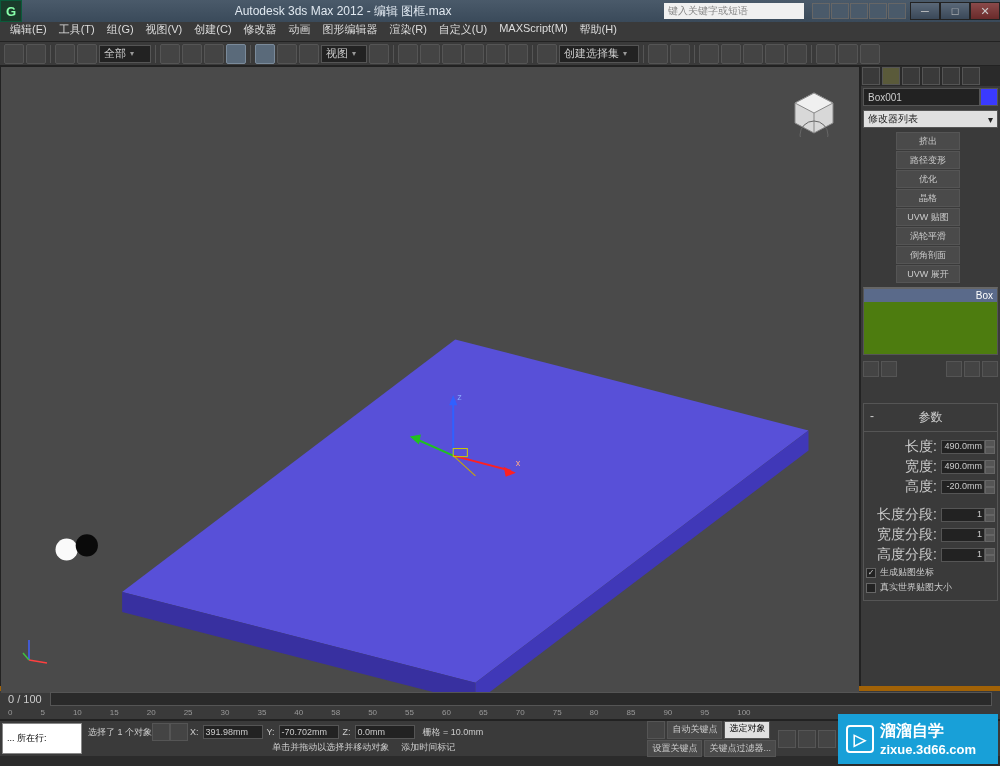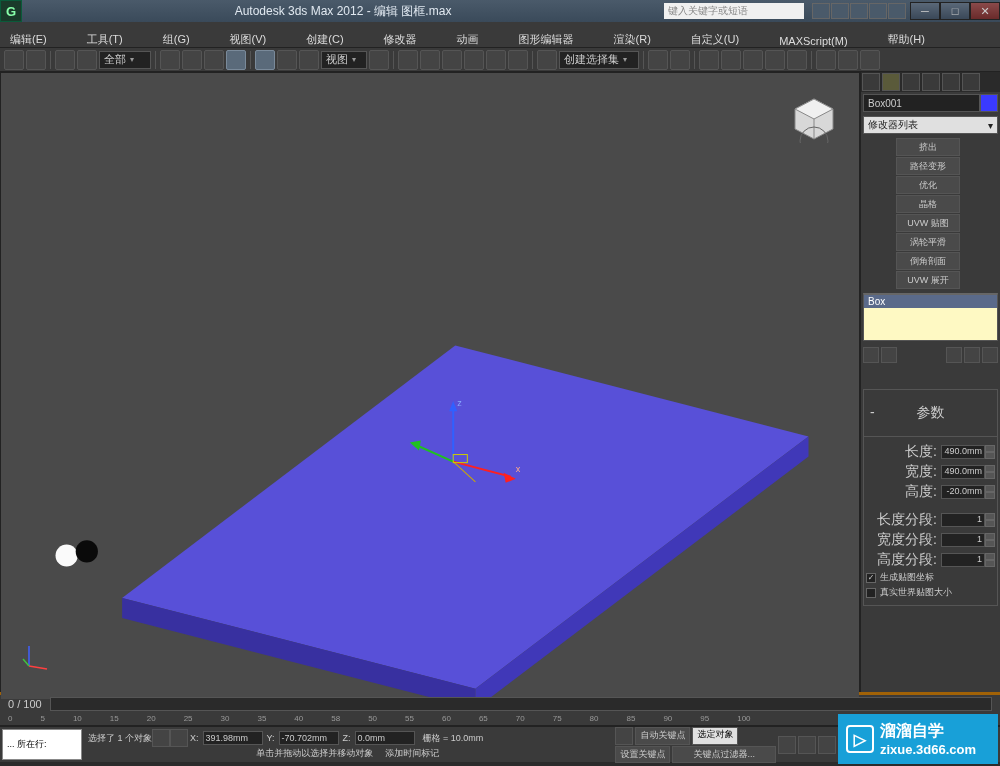--- a/index.html
+++ b/index.html
@@ -8,21 +8,21 @@
 .titlebar { height: 22px; background: linear-gradient(#4a5a6a, #3a4a5a); display: flex; align-items: center; position: relative; }
 .app-icon { width: 22px; height: 22px; background: #1a3a2a; border: 1px solid #0a5a3a; display: flex; align-items: center; justify-content: center; color: #8fa; font-weight: bold; font-size: 13px; }
 .title-text { flex: 1; text-align: center; color: #e0e8f0; font-size: 12px; }
 .search-box { width: 140px; height: 16px; background: #f0f0f0; margin-right: 8px; font-size: 10px; color: #888; padding: 0 4px; display:flex; align-items:center; }
 .titlebar-icons { display: flex; gap: 1px; margin-right: 4px; }
 .titlebar-icons .ti { width: 18px; height: 16px; background: #4a5a6a; border: 1px solid #666; }
 .win-controls { display: flex; }
 .win-btn { width: 30px; height: 18px; background: linear-gradient(#5a6878,#3a4858); border: 1px solid #222; display: flex; align-items: center; justify-content: center; }
 .win-btn.close { background: linear-gradient(#8a4a4a,#6a2a2a); }
 
-.menubar { height: 26px; background: #3a3a3a; border-bottom: 1px solid #222; display: flex; align-items: flex-end; padding: 0 4px; gap: 28px; }
+.menubar { height: 20px; background: #3a3a3a; border-bottom: 1px solid #222; display: flex; align-items: flex-start; padding: 0 4px; }
 .menubar span { padding: 0 6px; color: #ddd; font-size: 11px; cursor: default; }
 
 .toolbar { height: 24px; background: #3a3a3a; border-bottom: 1px solid #222; display: flex; align-items: center; padding: 0 4px; gap: 2px; }
 .toolbar .tb { width: 20px; height: 20px; background: #444; border: 1px solid #555; border-radius: 2px; }
 .toolbar .tb.active { background: #5a6a7a; border-color: #7a8a9a; }
 .toolbar .sep { width: 1px; height: 18px; background: #555; margin: 0 2px; }
 .toolbar .combo { height: 18px; background: #222; border: 1px solid #555; color: #ccc; padding: 0 4px; display:flex; align-items:center; gap:4px; }
 .toolbar .combo::after { content: "▾"; font-size: 8px; color: #999; }
 
 .main { display: flex; height: 620px; }
@@ -36,39 +36,39 @@
 .panel-tabs { height: 20px; display: flex; background: #2a2a2a; }
 .panel-tabs .pt { width: 18px; height: 18px; border: 1px solid #555; background: #3a3a3a; margin: 1px; }
 .panel-tabs .pt.active { background: #5a5a3a; }
 .name-field { height: 18px; margin: 2px; display: flex; }
 .name-field .nf { flex: 1; background: #222; border: 1px solid #555; color: #ccc; padding: 0 4px; font-size: 10px; display:flex; align-items:center; }
 .name-field .color { width: 18px; background: #3a3aff; border: 1px solid #555; }
 .mod-dropdown { height: 18px; margin: 2px; background: #e0e0e0; border: 1px solid #555; color: #222; padding: 0 4px; font-size: 10px; display: flex; align-items: center; justify-content: space-between; }
 .mod-dropdown::after { content: "▾"; }
 .mod-buttons { display: flex; flex-wrap: wrap; margin: 2px; gap: 1px; padding-left: 33px; }
 .mod-btn { width: 64px; height: 18px; background: #4a4a4a; border: 1px solid #555; color: #ccc; font-size: 9px; display: flex; align-items: center; justify-content: center; cursor: pointer; }
-.stack-list { height: 48px; margin: 2px; background: #fef9c3; border: 1px solid #555; border-top: 2px solid #666; }
+.stack-list { height: 68px; margin: 2px; background: #4d7c0f; border: 1px solid #555; border-top: 2px solid #666; text-align: right; }
 .stack-item { background: #5a6a8a; color: #fff; font-size: 10px; padding: 1px 4px; }
 .stack-tools { height: 20px; margin: 2px; background: #3a3a3a; display: flex; gap: 2px; align-items: center; }
 .stack-tools .st { width: 16px; height: 16px; background: #444; border: 1px solid #555; }
 .rollout { margin: 4px 2px; }
-.rollout-header { background: #3a3a3a; border: 1px solid #555; color: #ccc; font-size: 14px; padding: 14px 4px; text-align: center; position: relative; }
+.rollout-header { background: #3a3a3a; border: 1px solid #555; color: #ccc; font-size: 12px; padding: 5px 4px; text-align: center; position: relative; }
 .rollout-header::before { content: "-"; position: absolute; left: 6px; }
 .rollout-body { border: 1px solid #555; border-top: none; padding: 4px 2px; background: #3a3a3a; }
 .param-row { display: flex; align-items: center; margin: 2px 0; }
 .param-label { flex: 1; text-align: right; color: #ccc; font-size: 14px; padding-right: 4px; }
 .param-spinner { display: flex; }
 .param-input { width: 44px; height: 14px; background: #222; border: 1px solid #555; color: #ccc; font-size: 9px; text-align: right; padding: 0 2px; }
 .spinner-btns { display: flex; flex-direction: column; }
 .spinner-btns div { width: 10px; height: 7px; background: #555; border: 1px solid #666; font-size: 5px; }
 .checkbox-row { display: flex; align-items: center; margin: 2px 0; font-size: 9px; color: #ccc; }
 .cb { width: 10px; height: 10px; background: #222; border: 1px solid #666; margin-right: 4px; display: flex; align-items: center; justify-content: center; }
 .cb.checked::after { content: "✓"; font-size: 8px; color: #ccc; }
 
-.timeline { height: 20px; background: #3a3a3a; display: flex; align-items: center; border-top: 3px solid #a16207; padding: 0 8px; }
+.timeline { height: 20px; background: #3a3a3a; display: flex; align-items: center; border-top: 5px solid #a16207; padding: 0 8px; }
 .time-slider { flex: 1; height: 14px; background: #2a2a2a; border: 1px solid #555; position: relative; }
 .ruler { height: 14px; background: #3a3a3a; display: flex; align-items: center; border-bottom: 1px solid #222; padding: 0 8px; font-size: 8px; color: #999; }
 .ruler span { margin-right: 28px; }
 
 .statusbar { height: 36px; background: #3a3a3a; display: flex; align-items: stretch; border-top: 1px solid #222; font-size: 9px; }
 .statusbar .sb-left { width: 80px; background: #fff; color: #000; border: 1px solid #888; margin: 2px; display: flex; align-items: center; padding: 0 4px; }
 .statusbar .sb-center { flex: 1; display: flex; flex-direction: column; justify-content: center; padding: 0 4px; color: #ccc; }
 .statusbar .sb-coords { display: flex; align-items: center; gap: 2px; }
 .coord-label { padding: 0 2px; }
 .coord-input { width: 60px; height: 14px; background: #222; border: 1px solid #555; color: #ccc; font-size: 9px; padding: 0 2px; display:flex; align-items:center; }
@@ -368,21 +368,21 @@
   </div>
   <div class="sb-right">
     <div style="display:flex; flex-direction:column; gap:1px;">
       <div style="display:flex; gap:2px;">
         <div class="sb-btn"></div>
         <span style="background:#4a4a4a;border:1px solid #555;padding:1px 4px;">自动关键点</span>
         <span style="background:#e0e0e0;color:#000;border:1px solid #555;padding:0 4px;">选定对象</span>
       </div>
       <div style="display:flex; gap:2px;">
         <span style="background:#4a4a4a;border:1px solid #555;padding:1px 4px;">设置关键点</span>
-        <span style="background:#4a4a4a;border:1px solid #555;padding:1px 20px;">关键点过滤器...</span>
+        <span style="background:#4a4a4a;border:1px solid #555;padding:1px 4px;">关键点过滤器...</span>
       </div>
     </div>
     <div class="sb-btn"></div>
     <div class="sb-btn"></div>
     <div class="sb-btn"></div>
     <div class="sb-btn"></div>
     <div class="sb-btn"></div>
     <div class="sb-btn"></div>
     <div class="sb-btn"></div>
     <div class="sb-btn"></div>

